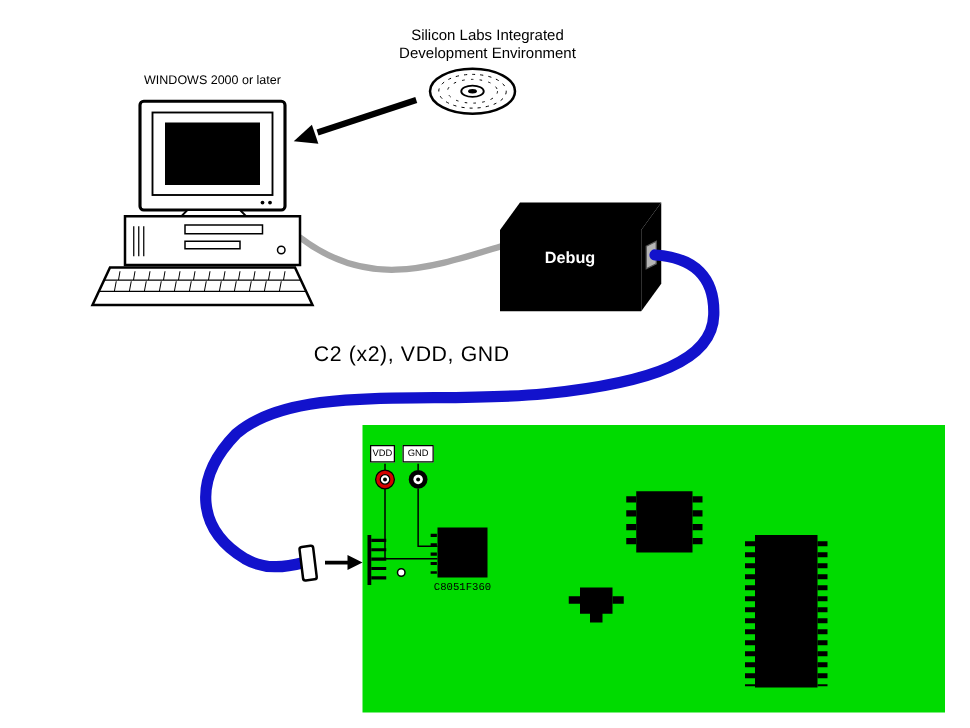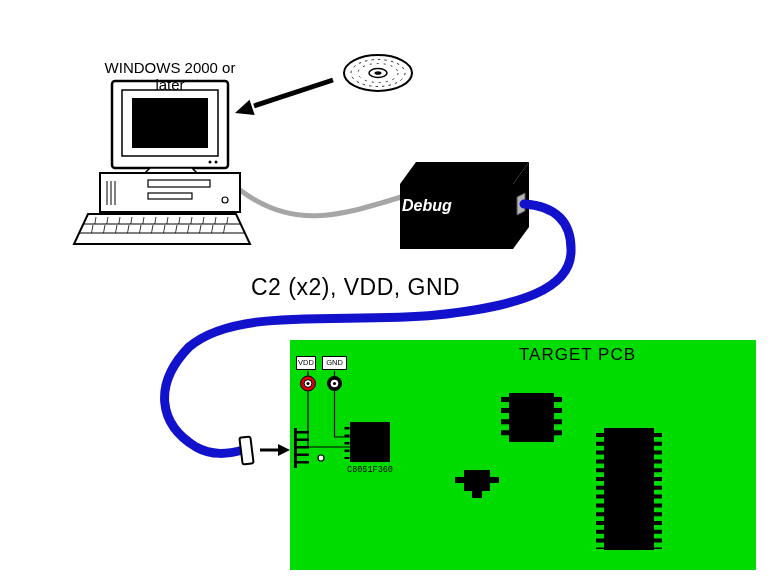--- a/index.html
+++ b/index.html
@@ -8,23 +8,23 @@
     --cable-gray:#A6A6A6;
     --vdd-red:#D40000;
   }
   html,body{margin:0;padding:0;background:#fff;}
   body{font-family:"Liberation Sans", sans-serif;color:#000;}
   .stage{position:relative;width:776px;height:582px;background:#fff;overflow:hidden;}
   .layer-svg{position:absolute;left:0;top:0;width:776px;height:582px;z-index:2;}
   .pcb-board{position:absolute;left:290px;top:340px;width:466px;height:230px;background:var(--pcb-green);z-index:1;}
   .label{position:absolute;z-index:3;color:#000;}
   .ide-label{left:300px;top:21px;width:180px;text-align:center;font-size:12px;line-height:14px;}
-  .windows-label{left:95px;top:59px;width:150px;text-align:center;font-size:15px;}
-  .adapter-label{left:402px;top:197px;width:108px;text-align:left;font-size:16px;font-weight:bold;color:#fff;line-height:17px;font-style:italic;}
-  .cable-label{left:251px;top:274px;font-size:23px;letter-spacing:.5px;}
+  .windows-label{left:95px;top:59px;width:150px;text-align:center;font-size:10px;}
+  .adapter-label{left:402px;top:197px;width:108px;text-align:center;font-size:13px;font-weight:bold;color:#fff;line-height:17px;}
+  .cable-label{left:251px;top:274px;font-size:17px;letter-spacing:.5px;}
   .pcb-title{left:470px;top:345px;width:215px;text-align:center;font-size:17px;letter-spacing:1px;}
   .mcu-label{left:328px;top:465px;width:84px;text-align:center;font-size:8.5px;font-family:Liberation Mono, monospace;}
   .tp-box{position:absolute;z-index:3;box-sizing:border-box;height:14px;border:1px solid #000;background:#fff;
           font-size:7.5px;line-height:12px;text-align:center;}
   .tp-vdd{left:296px;top:356px;width:20px;}
   .tp-gnd{left:322px;top:356px;width:25px;}
   .blue-cable{stroke:var(--cable-blue);stroke-width:9;fill:none;stroke-linecap:round;}
   .gray-cable{stroke:var(--cable-gray);stroke-width:5;fill:none;stroke-linecap:round;}
   .vdd-outer{fill:var(--vdd-red);stroke:#000;stroke-width:1;}
 </style>
@@ -127,29 +127,32 @@
         <circle cx="308" cy="383.5" r="1.6" fill="#000"></circle>
       </g>
       <g>
         <circle cx="334.5" cy="383.5" r="7.5" fill="#000"></circle>
         <circle cx="334.5" cy="383.5" r="3.8" fill="#fff"></circle>
         <circle cx="334.5" cy="383.5" r="1.6" fill="#000"></circle>
       </g>
     </g>
   </svg>
 
+  <div class="label ide-label">
+    <span style="display:block">Silicon Labs Integrated</span>
+    <span style="display:block">Development Environment</span>
+  </div>
 
   <div class="label windows-label">WINDOWS 2000 or later</div>
 
   <div class="label adapter-label">
     <span style="display:block">Debug</span>
   </div>
 
   <div class="label cable-label">C2 (x2), VDD, GND</div>
 
-  <div class="label pcb-title">TARGET PCB</div>
 
   <div class="tp-box tp-vdd">VDD</div>
   <div class="tp-box tp-gnd">GND</div>
 
   <div class="label mcu-label">C8051F360</div>
 
 </div>
 
 </body></html>

